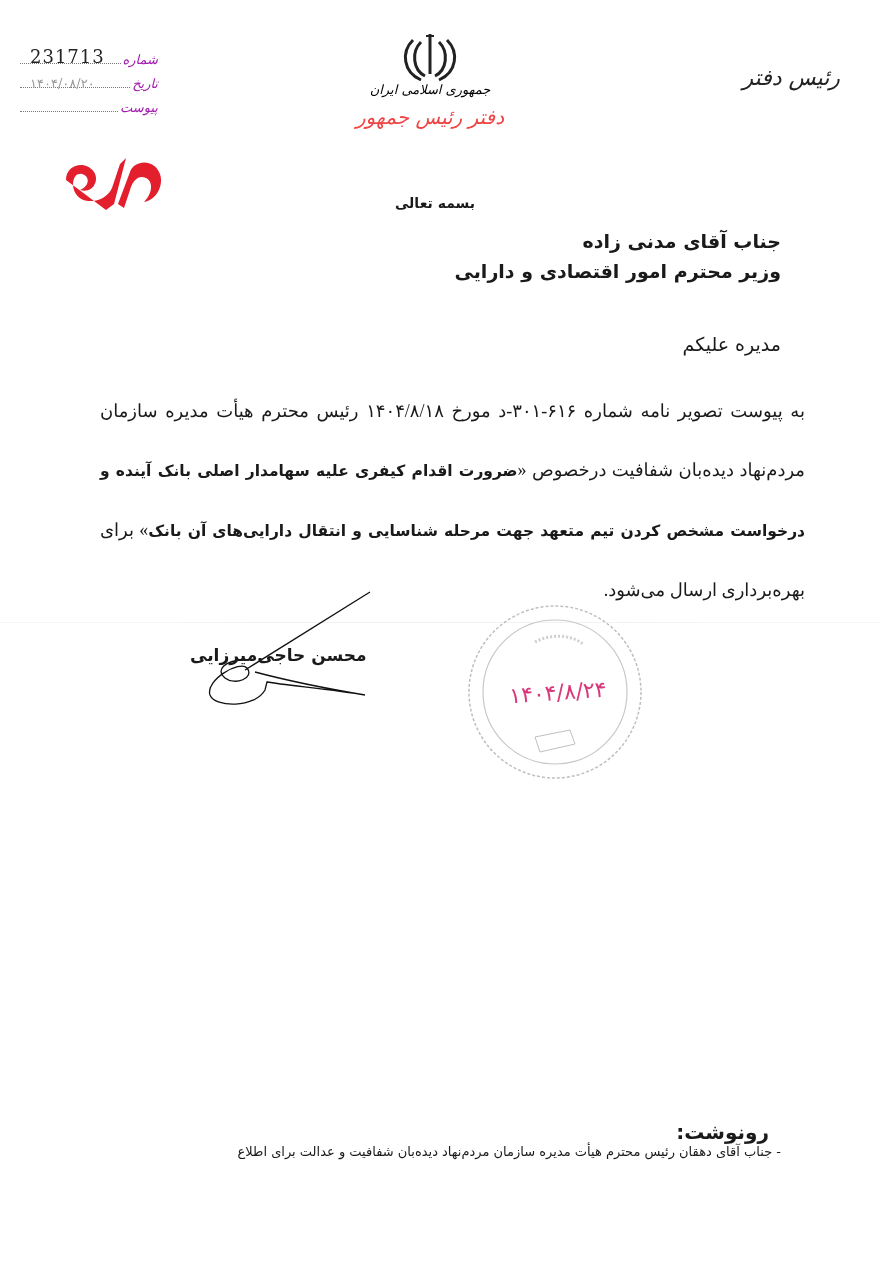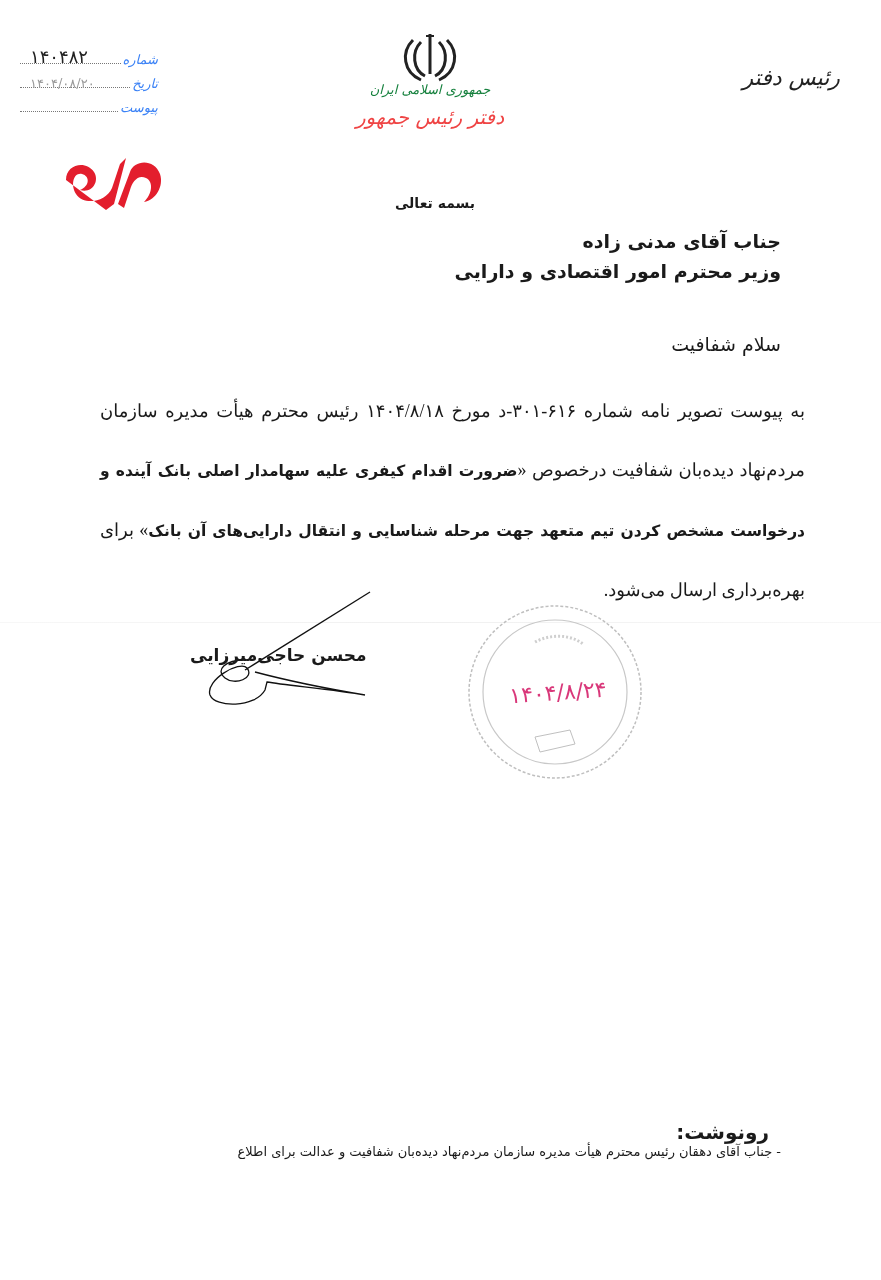--- a/index.html
+++ b/index.html
@@ -6,31 +6,31 @@
   body {
     width: 881px; height: 1280px; position: relative; overflow: hidden;
     font-family: "DejaVu Sans", sans-serif; color: #1a1a1a;
   }
   .abs { position: absolute; }
   .rtl { direction: rtl; unicode-bidi: embed; }
 
   
   .ref-block { left: 18px; top: 52px; width: 140px; font-family: "DejaVu Serif", serif; font-size: 14px; color: #333; }
   .ref-row { display: flex; flex-direction: row-reverse; align-items: baseline; height: 24px; }
-  .ref-label { font-style: italic; font-size: 13px; color: #3b82f6; }
+  .ref-label { font-style: italic; font-size: 13px; color: #a21caf; }
   .ref-dots { flex: 1; border-bottom: 1px dotted #777; margin: 0 2px 4px 2px; position: relative; }
   .ref-val { font-size: 18px; color: #222; letter-spacing: 1px; position: absolute; left: 10px; bottom: -4px; }
   .ref-val.faint { color: #9a9a9a; font-size: 13px; }
 
   
   .logo { left: 60px; top: 150px; width: 104px; height: 68px; }
 
   
   .emblem { left: 395px; top: 30px; width: 70px; height: 55px; }
-  .header-line1 { left: 360px; top: 82px; width: 140px; text-align: center; font-family: "DejaVu Serif", serif; font-style: italic; font-size: 13px; color: #15803d; }
+  .header-line1 { left: 360px; top: 82px; width: 140px; text-align: center; font-family: "DejaVu Serif", serif; font-style: italic; font-size: 13px; color: #000000; }
   .header-line2 { left: 350px; top: 105px; width: 160px; text-align: center; font-family: "DejaVu Serif", serif; font-style: italic; font-size: 20px; color: #ef4444; }
 
   
   .top-right { left: 720px; top: 65px; width: 120px; text-align: right; font-family: "DejaVu Serif", serif; font-style: italic; font-size: 22px; color: #222; }
 
   .invocation { left: 380px; top: 195px; width: 110px; text-align: center; font-weight: bold; font-size: 14px; }
 
   .addressee-name { right: 100px; top: 224px; font-weight: bold; font-size: 19px; margin-top: 6px; }
   .addressee-title { right: 100px; top: 260px; font-weight: bold; font-size: 19px; }
 
@@ -54,21 +54,21 @@
 </style>
 </head>
 <body>
 
 <div class="abs paper-crease"></div>
 
 <div class="abs ref-block">
   <div class="ref-row">
     <span class="ref-label">شماره</span>
     <span class="ref-dots">
-      <span class="ref-val">۱۴۰۴۸۲</span>
+      <span class="ref-val">231713</span>
     </span>
   </div>
   <div class="ref-row">
     <span class="ref-label">تاریخ</span>
     <span class="ref-dots">
       <span class="ref-val faint">۱۴۰۴/۰۸/۲۰</span>
     </span>
   </div>
   <div class="ref-row">
     <span class="ref-label">پیوست</span>
@@ -92,21 +92,21 @@
 <div class="abs header-line1 rtl">جمهوری اسلامی ایران</div>
 <div class="abs header-line2 rtl">دفتر رئیس جمهور</div>
 
 <div class="abs top-right rtl">رئیس دفتر</div>
 
 <div class="abs invocation rtl">بسمه تعالی</div>
 
 <div class="abs addressee-name rtl">جناب آقای مدنی زاده</div>
 <div class="abs addressee-title rtl">وزیر محترم امور اقتصادی و دارایی</div>
 
-<div class="abs greeting rtl">سلام شفافیت</div>
+<div class="abs greeting rtl">مدیره علیکم</div>
 
 <div class="abs body-para rtl">
   <span>به پیوست تصویر نامه شماره ۶۱۶-۳۰۱-د مورخ ۱۴۰۴/۸/۱۸ رئیس محترم هیأت مدیره سازمان مردم‌نهاد دیده‌بان شفافیت درخصوص «</span><b>ضرورت اقدام کیفری علیه سهامدار اصلی بانک آینده و درخواست مشخص کردن تیم متعهد جهت مرحله شناسایی و انتقال دارایی‌های آن بانک</b><span>» برای بهره‌برداری ارسال می‌شود.</span>
 </div>
 
 <svg class="abs signature" viewBox="0 0 200 125">
   <path d="M185 2 L60 80" stroke="#111" stroke-width="1.3" fill="none"></path>
   <path d="M60 70 C40 70 30 80 40 88 C50 96 70 88 62 78 C55 70 20 90 25 105 C30 118 70 118 80 100 L82 92 C100 95 150 100 180 105 C150 100 100 90 70 82" stroke="#111" stroke-width="1.3" fill="none"></path>
 </svg>
 <div class="abs signer rtl">محسن حاجی‌میرزایی</div>

